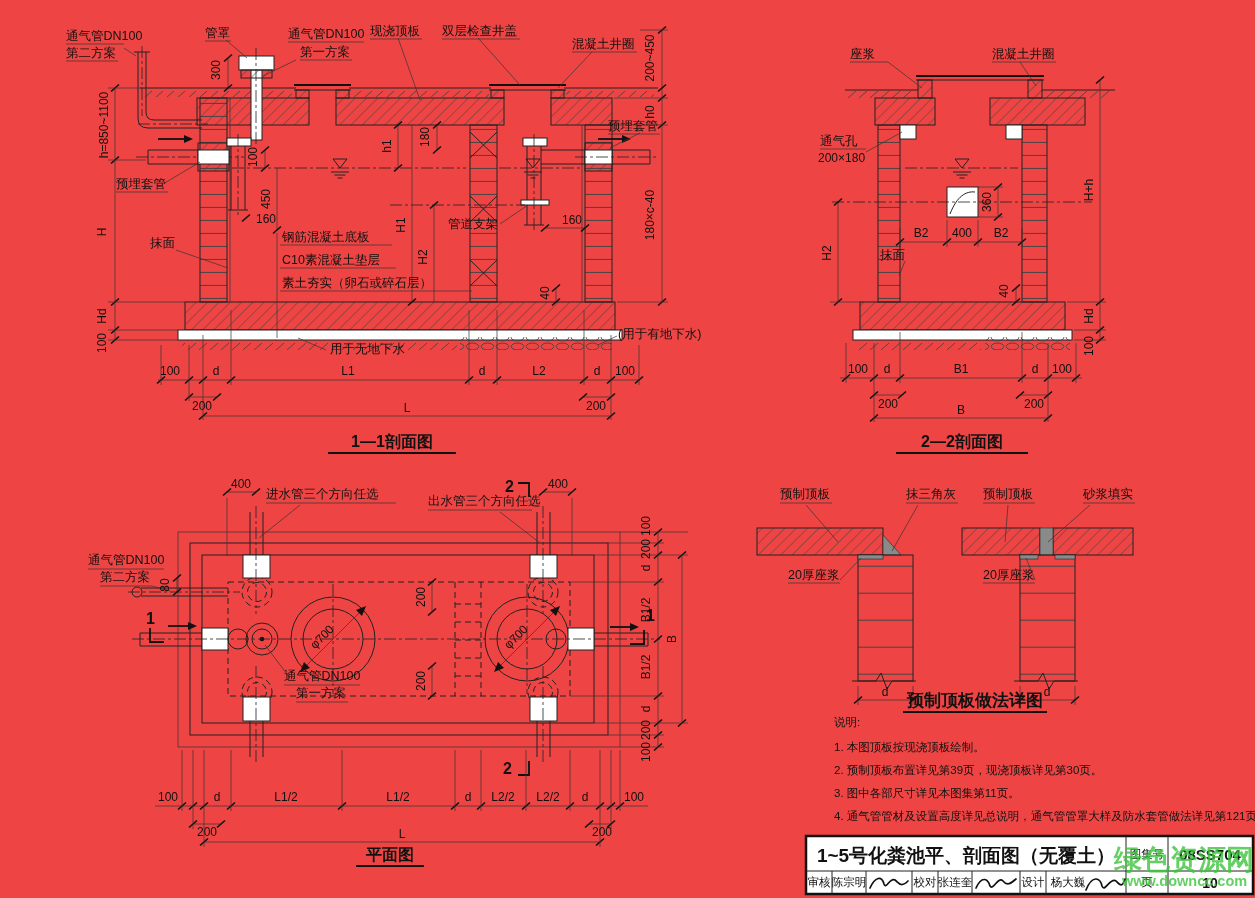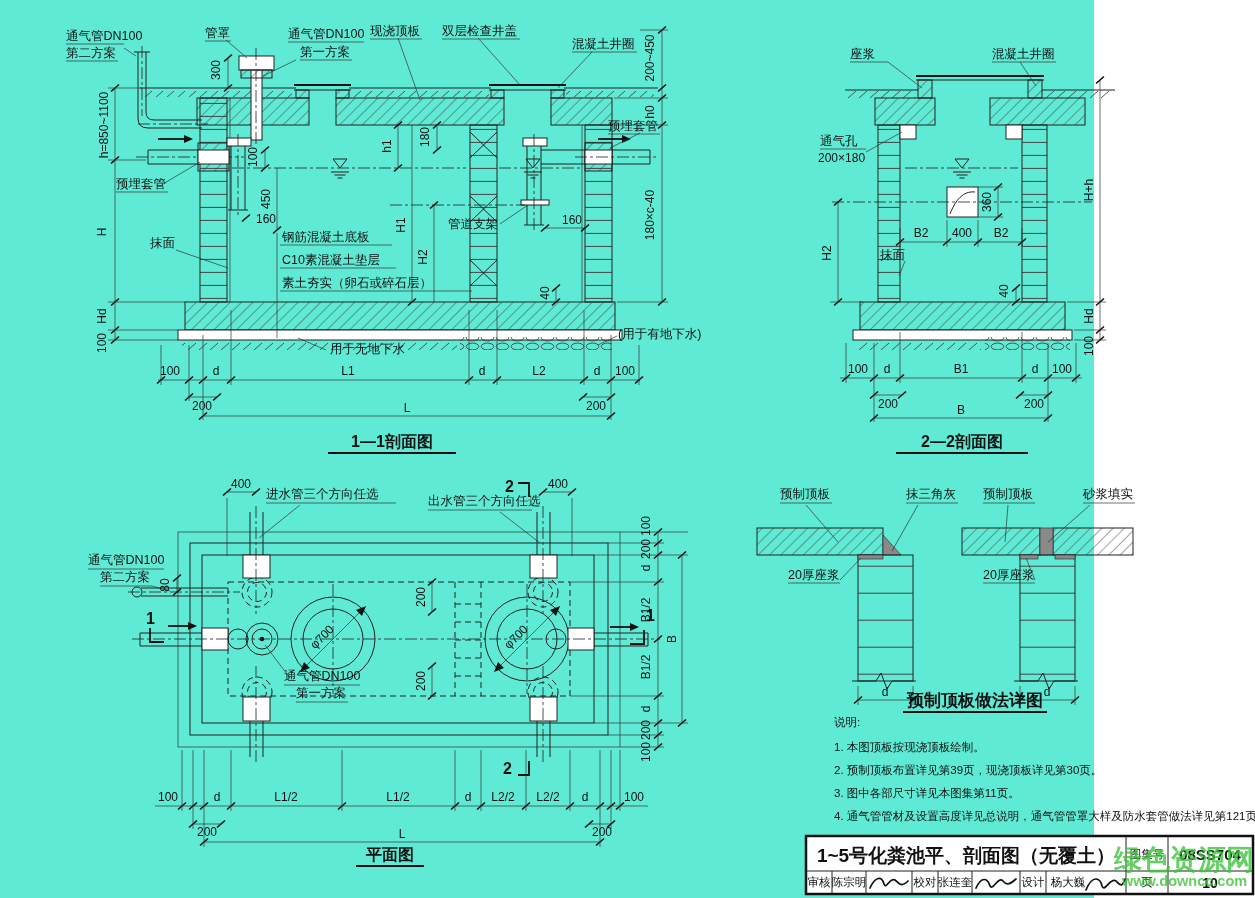--- a/index.html
+++ b/index.html
@@ -1,16 +1,16 @@
 <!DOCTYPE html>
 <html><head>
 <meta charset="utf-8">
 <style>
   html,body{margin:0;padding:0;background:#fff;}
-  #sheet{width:1094px;height:898px;position:relative;background:#5eead4;}
+  #sheet{width:1255px;height:898px;position:relative;background:#ef4444;}
   svg{display:block}
   svg text{font-family:"Liberation Sans","DejaVu Sans",sans-serif;fill:#111;}
   .ln{stroke:#222;stroke-width:1;fill:none}
   .lt{stroke:#333;stroke-width:.7;fill:none}
   .lk{stroke:#111;stroke-width:1.8;fill:none}
   .dd{stroke:#222;stroke-width:.8;fill:none;stroke-dasharray:12 3 3 3}
   .ds{stroke:#222;stroke-width:1;fill:none;stroke-dasharray:6 4}
   .hf{fill:url(#h45);stroke:#222;stroke-width:1}
   .cf{fill:url(#course);stroke:#222;stroke-width:1}
   .bf{fill:url(#bigcourse);stroke:#222;stroke-width:1}

